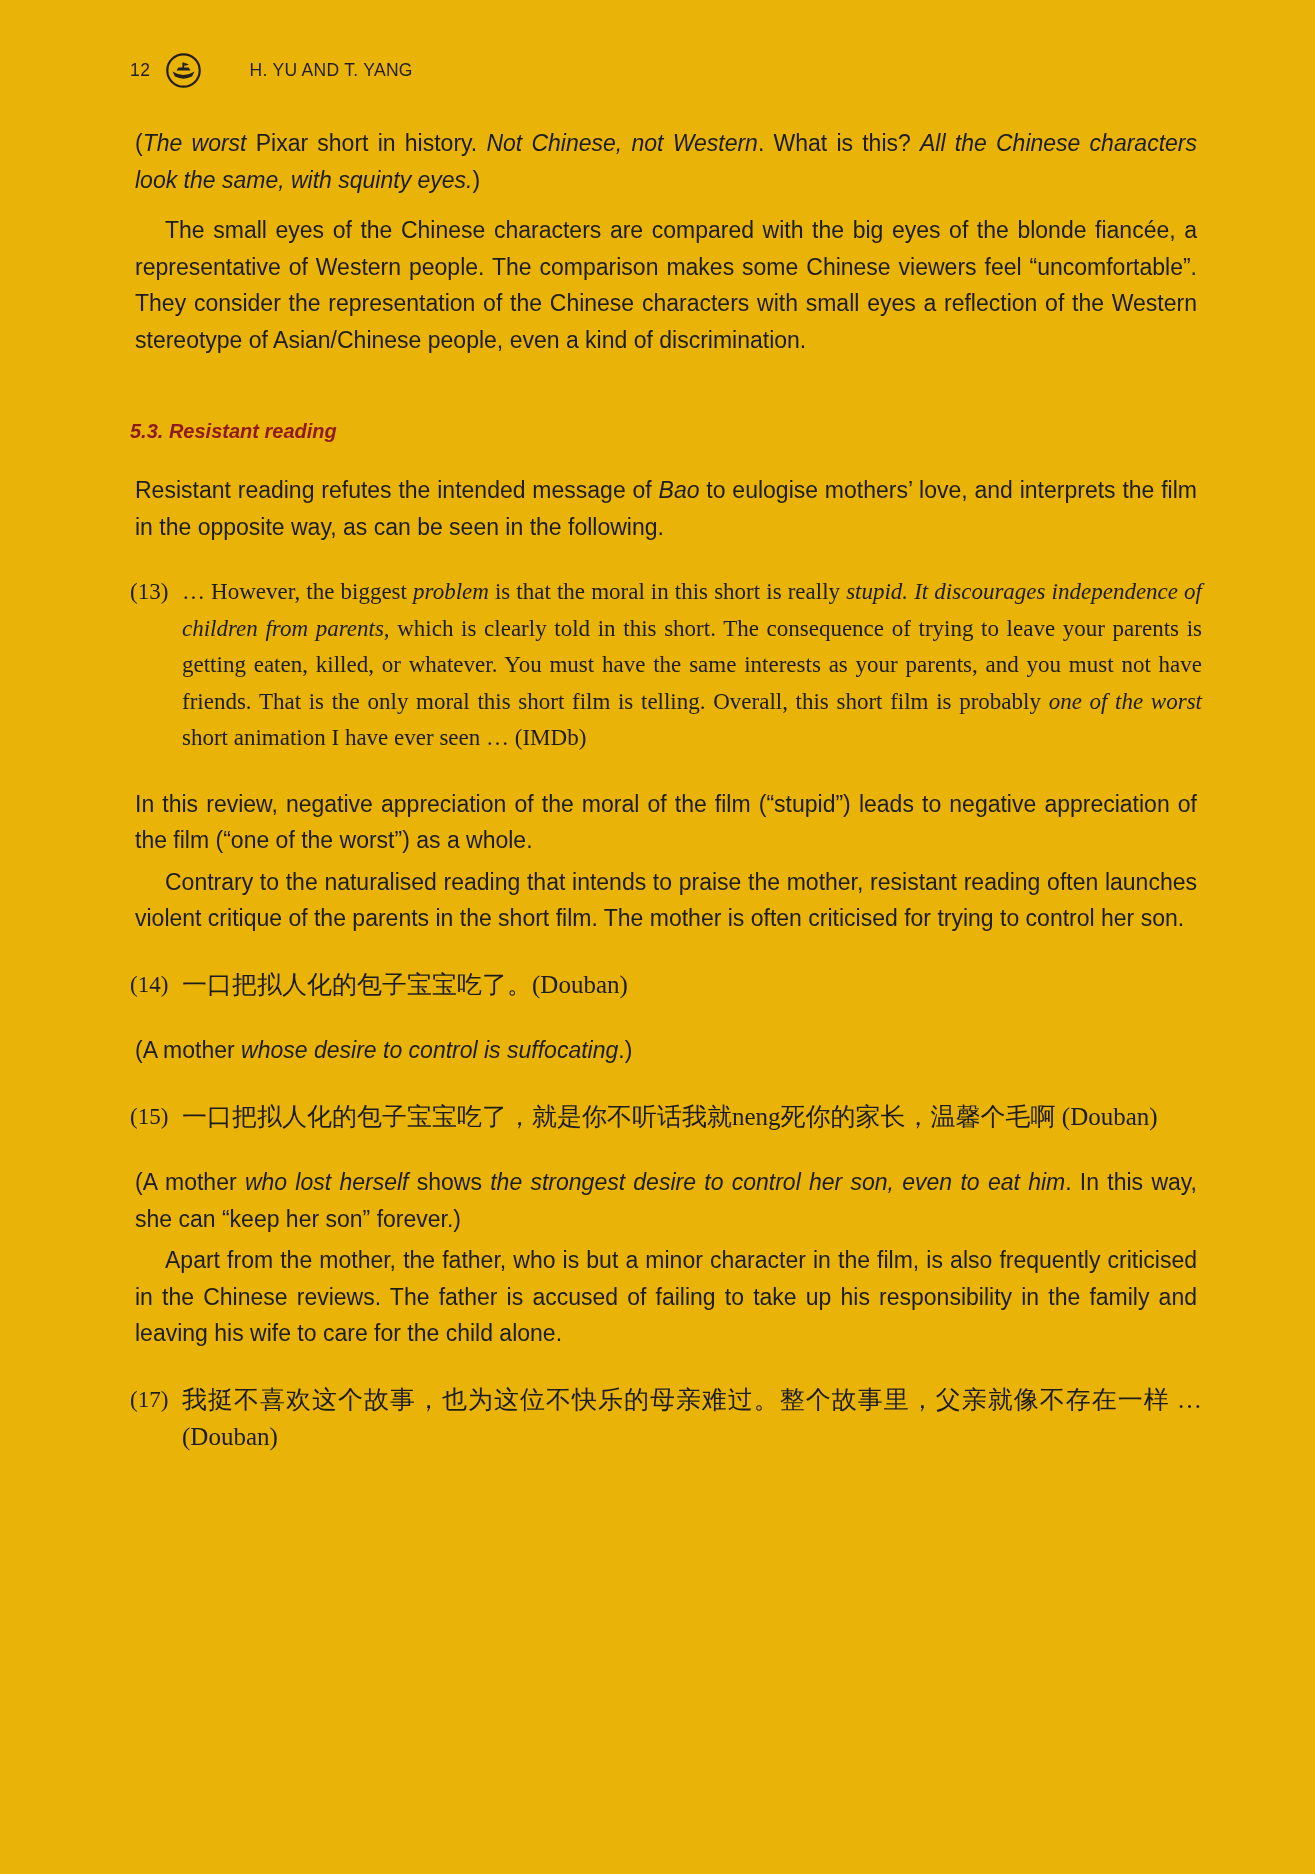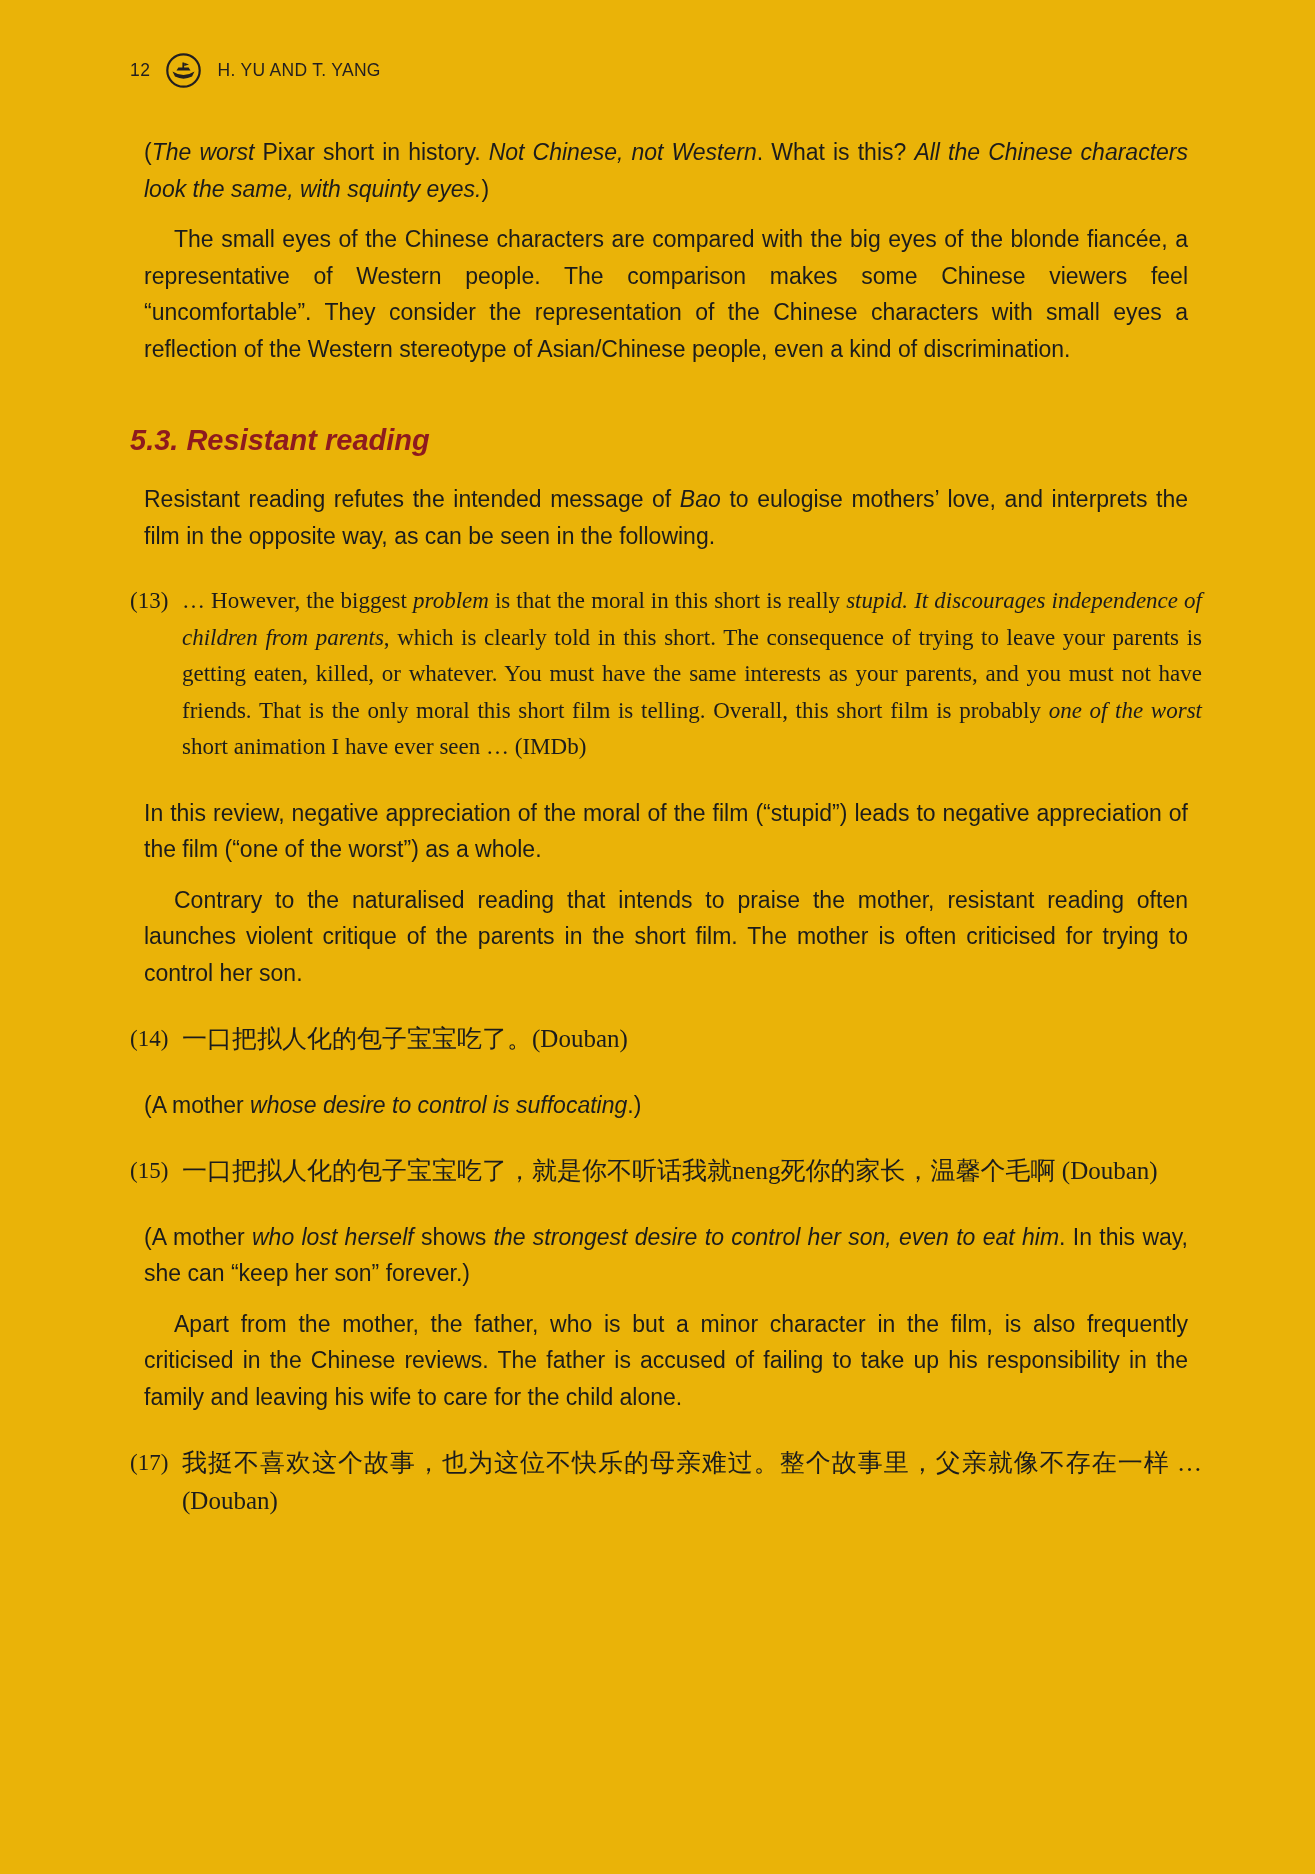--- a/index.html
+++ b/index.html
@@ -23,37 +23,37 @@
     left: 130px;
     display: flex;
     align-items: center;
     gap: 15px;
     font-size: 17.5px;
     color: #231f20;
   }
   .page-number { letter-spacing: 0.5px; }
   .logo { width: 37px; height: 37px; display: inline-flex; }
   .logo svg { width: 100%; height: 100%; }
-  .authors { letter-spacing: 0.3px; }
+  .authors { letter-spacing: 0.3px; margin-left: 32px; }
   .content {
     position: absolute;
     top: 120px;
     left: 130px;
     width: 1072px;
     font-size: 23px;
     line-height: 36.5px;
     text-align: justify;
   }
-  .content p { margin: 14px; }
+  .content p { margin: 5px; }
   p.indent { text-indent: 30px; }
   p.gap-sm { margin-top: 14px; }
   em { font-style: italic; }
   .section-heading {
     color: var(--heading-red);
-    font-size: 29px;
+    font-size: 20px;
     font-style: italic;
     font-weight: bold;
     margin: 58px 0 26px 0;
     text-align: left;
     line-height: 30px;
   }
   .example {
     display: flex;
     margin: 29px 0;
     font-family: Liberation Serif, serif;

